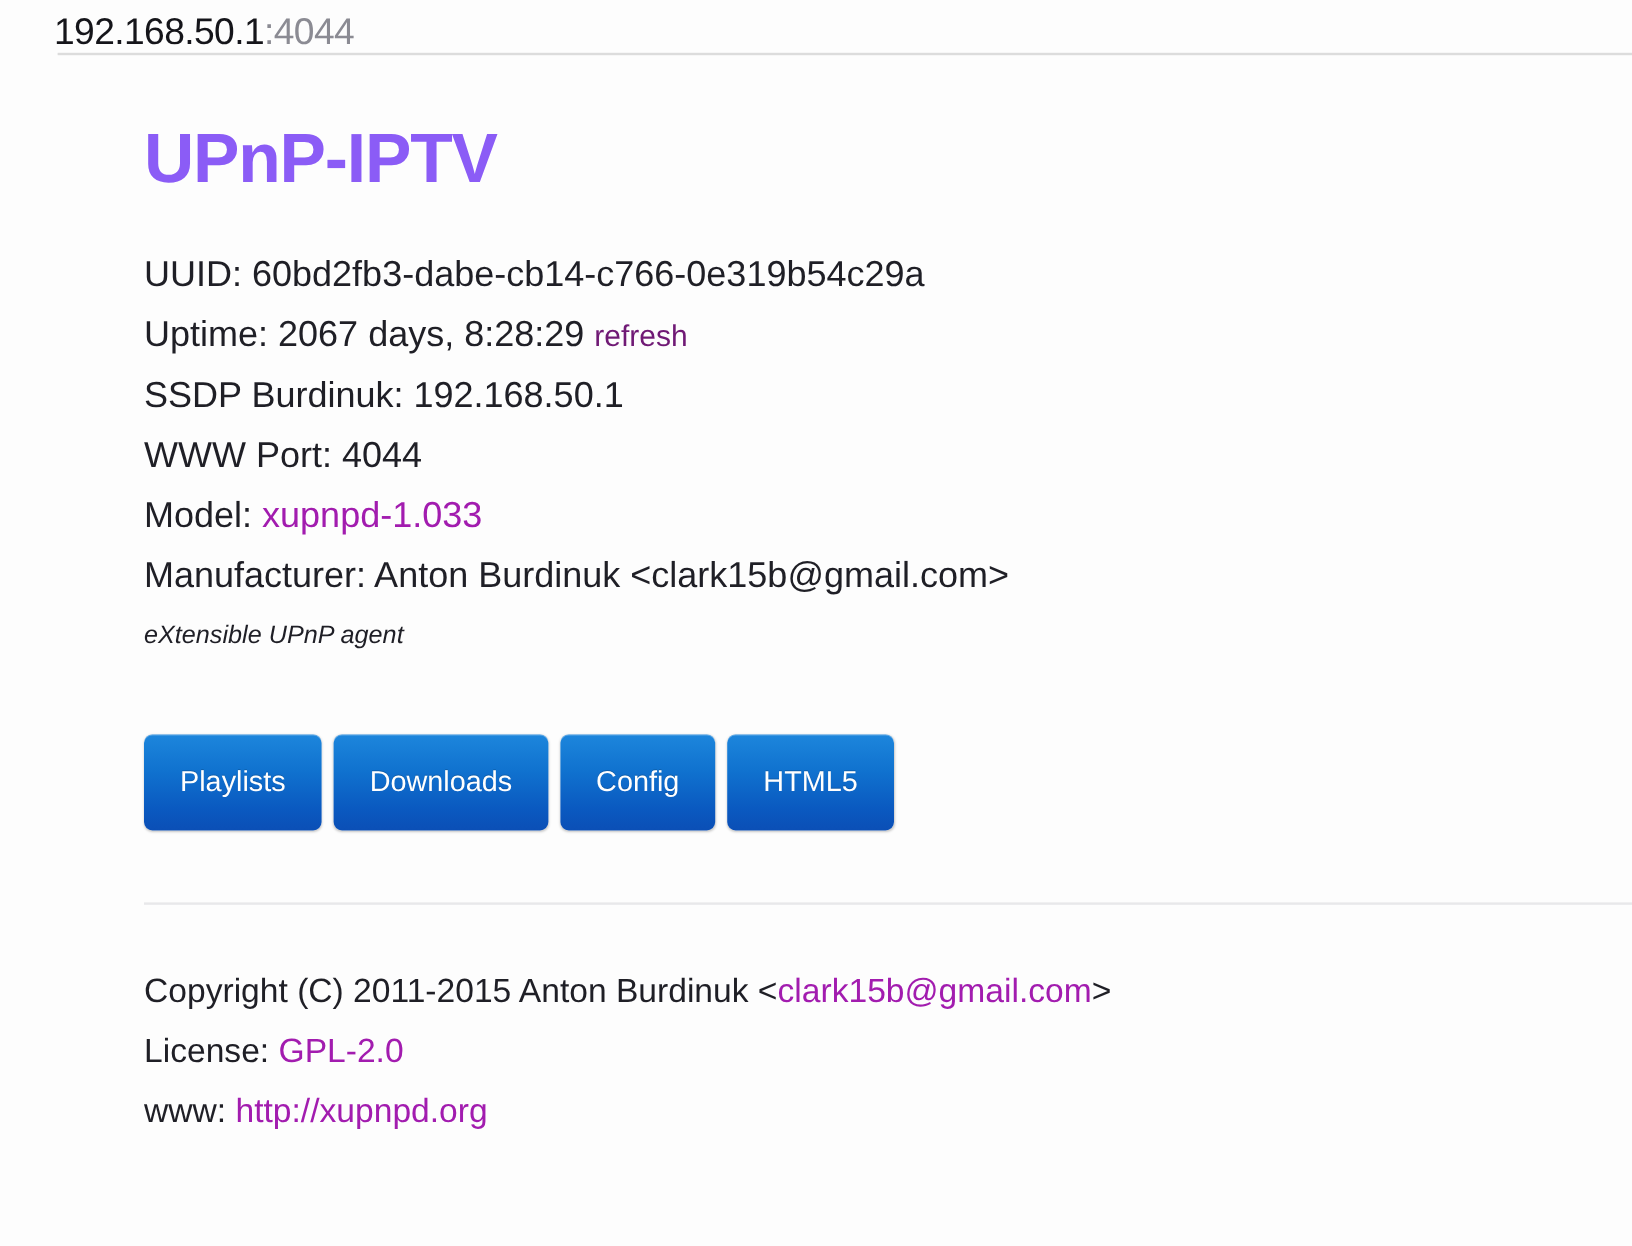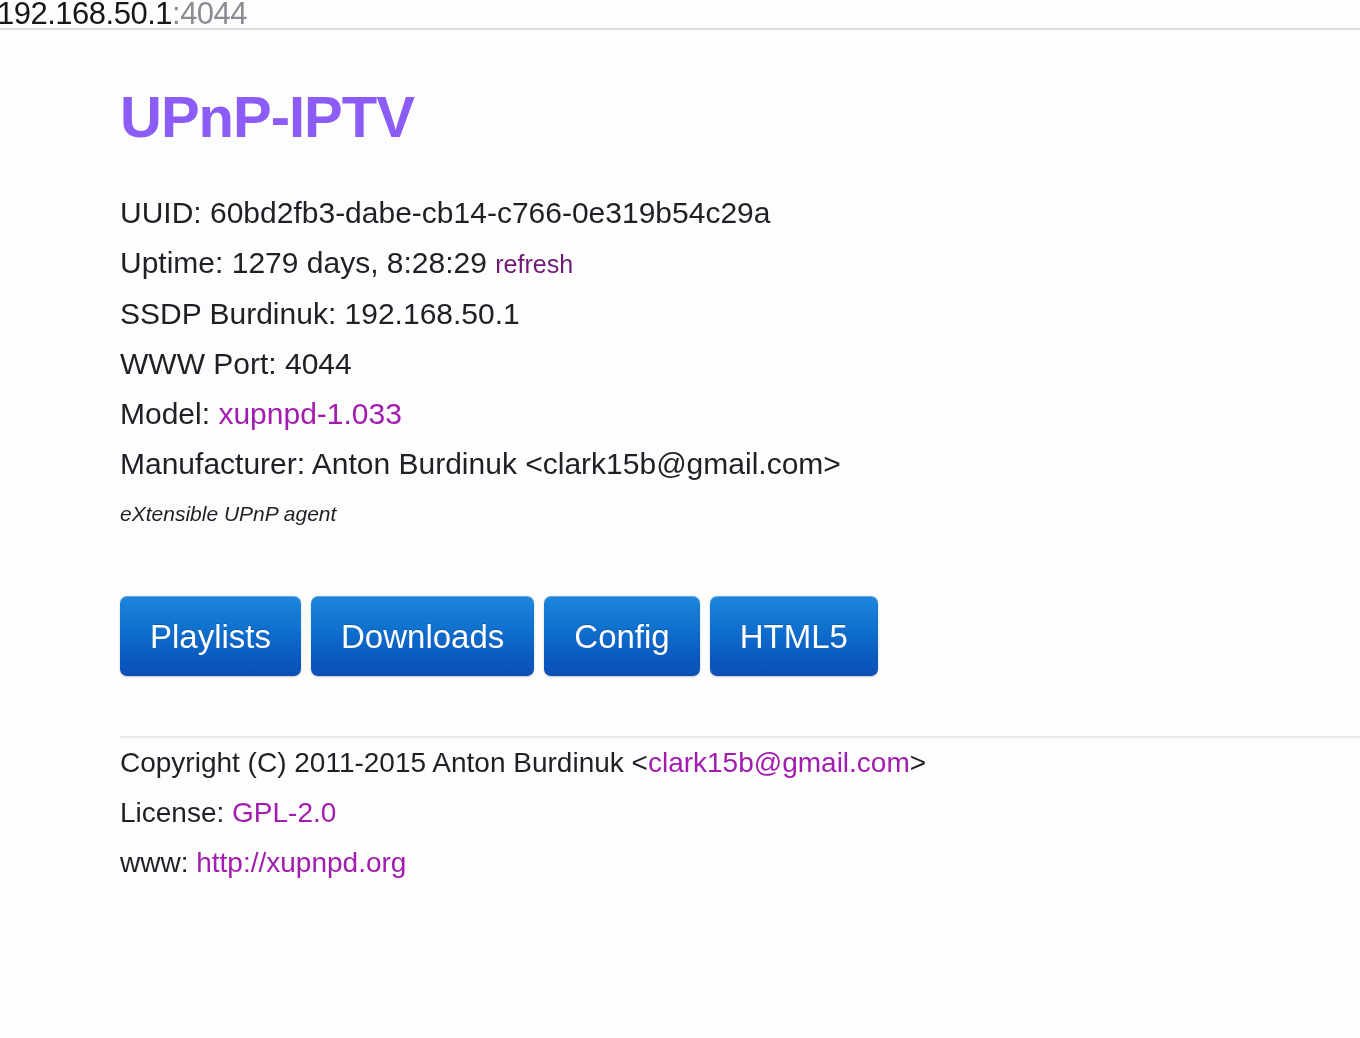--- a/index.html
+++ b/index.html
@@ -11,28 +11,29 @@
     width: 1360px;
     height: 1038px;
     background: #fdfdfd;
     font-family: "Liberation Sans", "DejaVu Sans", sans-serif;
     color: #1c1c22;
     overflow: hidden;
   }
 
   
   .addressbar {
-    height: 30px;
+    height: 46px;
     box-sizing: border-box;
     background: #fdfdfd;
     border-bottom: 2px solid #dcdcdc;
     display: flex;
-    align-items: flex-start;
+    align-items: flex-end;
     padding: 0 0 0 0;
     position: relative;
+    margin-left: 48px;
   }
   .addressbar .url {
     font-family: "Liberation Sans", "DejaVu Sans", sans-serif;
     font-size: 31px;
     line-height: 1;
     letter-spacing: -0.5px;
     white-space: nowrap;
     margin-left: -3px;
     position: relative;
     top: -2px;
@@ -94,39 +95,40 @@
   .btn {
     display: inline-flex;
     align-items: center;
     justify-content: center;
     height: 80px;
     padding: 0 30px;
     border: none;
     border-radius: 7px;
     color: #ffffff;
     font-family: "Liberation Sans", "DejaVu Sans", sans-serif;
-    font-size: 33px;
+    font-size: 24px;
     line-height: 1;
     cursor: pointer;
     background: linear-gradient(to bottom, #1d86dc 0%, #1072cf 38%, #0a59c0 78%, #0b4fb6 100%);
     box-shadow: inset 0 1px 0 rgba(255,255,255,0.30),
                 0 1px 2px rgba(0,0,0,0.22);
     text-shadow: 0 -1px 0 rgba(0,0,0,0.18);
   }
 
   
   .divider {
     margin: 60px 0 0 0;
     height: 2px;
     background: #e8e8ea;
     border: none;
     width: 1240px;
     margin-left: 0;
   }
   .footer {
+    padding-top: 47px;
   }
   .footer p {
     margin: 0;
     font-size: 28px;
     line-height: 50px;
     color: #1f1f26;
     white-space: nowrap;
   }
 </style>
 </head>
@@ -137,21 +139,21 @@
 </div>
 
 <div class="page">
   <div class="content">
 
     <h1 class="title">UPnP-IPTV</h1>
 
     <ul class="info-list">
       <li><span>UUID: </span><span>60bd2fb3-dabe-cb14-c766-0e319b54c29a</span></li>
 
-      <li><span>Uptime: </span><span>1279 days, 8:28:29</span>&nbsp;<a class="link small" href="#">refresh</a></li>
+      <li><span>Uptime: </span><span>2067 days, 8:28:29</span>&nbsp;<a class="link small" href="#">refresh</a></li>
 
       <li><span>SSDP Burdinuk: </span><span>192.168.50.1</span></li>
 
       <li><span>WWW Port: </span><span>4044</span></li>
 
       <li><span>Model: </span><a class="link" href="#">xupnpd-1.033</a></li>
 
       <li><span>Manufacturer: </span><span>Anton Burdinuk &lt;clark15b@gmail.com&gt;</span></li>
 
       <li class="tagline">eXtensible UPnP agent</li>

